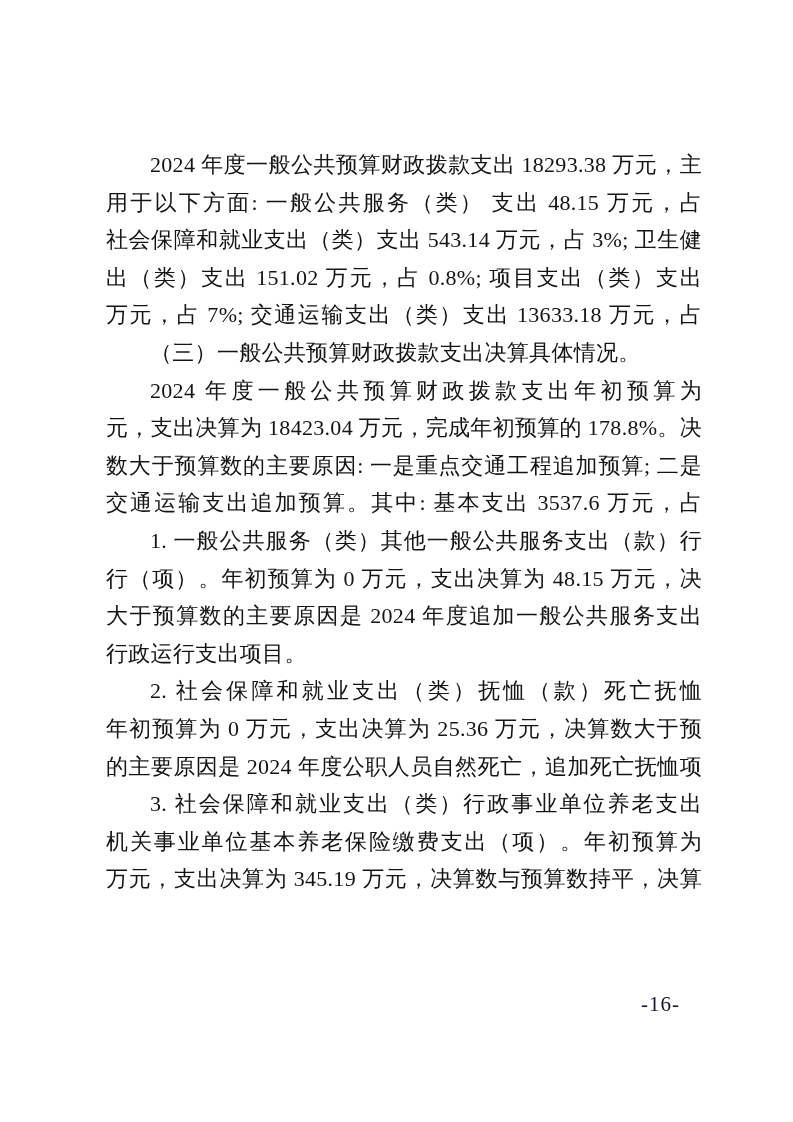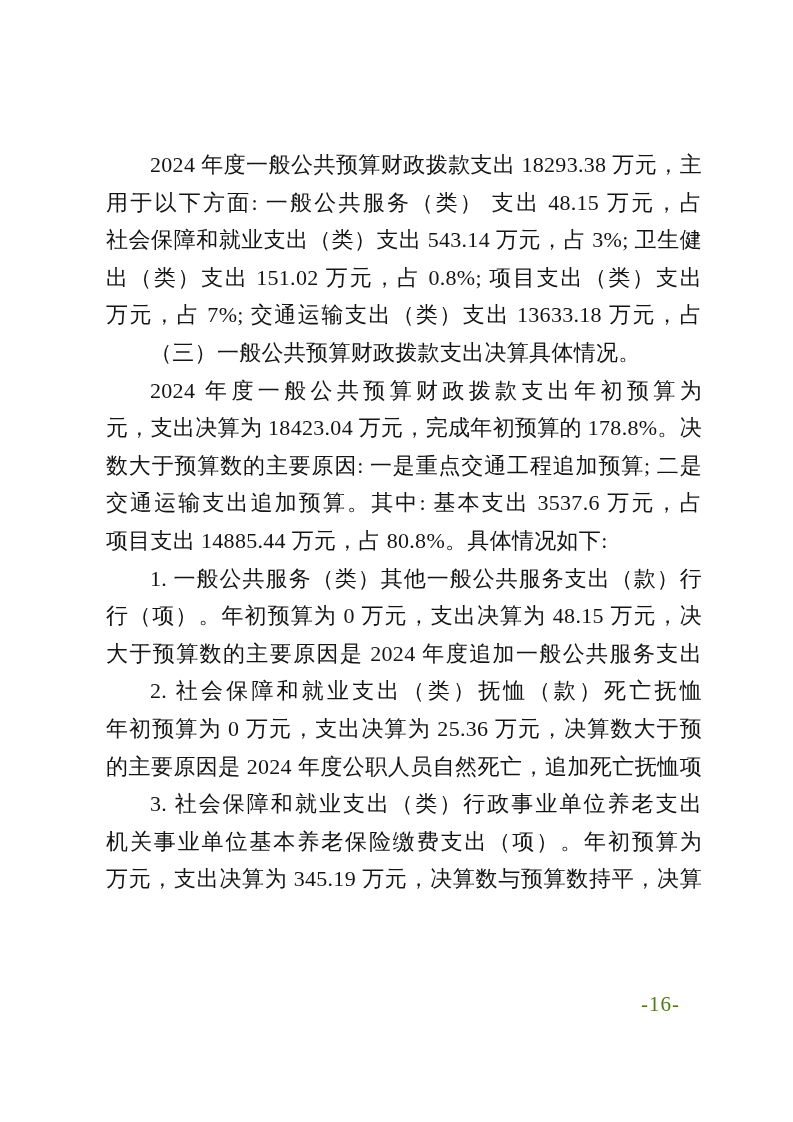--- a/index.html
+++ b/index.html
@@ -40,42 +40,42 @@
     width: 100%;
     height: 30px;
   }
   .page-number {
     position: absolute;
     right: 113px;
     top: 0;
     font-size: 21px;
     line-height: 26px;
     letter-spacing: 1px;
-    color: #4d7c0f;
+    color: #0f172a;
   }
 </style>
 </head>
 <body>
 
 <div class="page">
   <div class="doc-body">
       <div class="line stretch indent"><span class="seg">2024 年度一般公共预算财政拨款支出 18293.38 万元，主要</span></div>
       <div class="line stretch"><span class="seg">用于以下方面: </span><span class="seg-bold">一般公共服务（类）</span><span class="seg"> 支出 48.15 万元，占 0.3%;</span></div>
       <div class="line stretch"><span class="seg-bold">社会保障和就业支出（类）</span><span class="seg">支出 543.14 万元，占 3%; </span><span class="seg-bold">卫生健康支</span></div>
       <div class="line stretch"><span class="seg-bold">出（类）</span><span class="seg">支出 151.02 万元，占 0.8%; </span><span class="seg-bold">项目支出（类）</span><span class="seg">支出 3659</span></div>
       <div class="line stretch"><span class="seg">万元，占 7%; </span><span class="seg-bold">交通运输支出（类）</span><span class="seg">支出 13633.18 万元，占 74.5%;</span></div>
       <div class="line indent"><span class="seg-bold">（三）一般公共预算财政拨款支出决算具体情况。</span></div>
       <div class="line stretch indent"><span class="seg">2024 年度一般公共预算财政拨款支出年初预算为 10305.1 万</span></div>
       <div class="line stretch"><span class="seg">元，支出决算为 18423.04 万元，完成年初预算的 178.8%。决算</span></div>
       <div class="line stretch"><span class="seg">数大于预算数的主要原因: 一是重点交通工程追加预算; 二是其他</span></div>
       <div class="line stretch"><span class="seg">交通运输支出追加预算。其中: 基本支出 3537.6 万元，占 19.2%;</span></div>
-      <div class="line"><span class="seg">项目支出 14885.44 万元，占 80.8%。具体情况如下:</span></div>
       <div class="line stretch indent"><span class="seg">1. </span><span class="seg-bold">一般公共服务（类）其他一般公共服务支出（款）行政运</span></div>
       <div class="line stretch"><span class="seg-bold">行（项）</span><span class="seg">。年初预算为 0 万元，支出决算为 48.15 万元，决算数</span></div>
       <div class="line stretch"><span class="seg">大于预算数的主要原因是 2024 年度追加一般公共服务支出（款）</span></div>
+      <div class="line"><span class="seg">行政运行支出项目。</span></div>
       <div class="line stretch indent"><span class="seg">2. </span><span class="seg-bold">社会保障和就业支出（类）抚恤（款）死亡抚恤（项）</span></div>
       <div class="line stretch"><span class="seg">年初预算为 0 万元，支出决算为 25.36 万元，决算数大于预算数</span></div>
       <div class="line stretch"><span class="seg">的主要原因是 2024 年度公职人员自然死亡，追加死亡抚恤项目。</span></div>
       <div class="line stretch indent"><span class="seg">3. </span><span class="seg-bold">社会保障和就业支出（类）行政事业单位养老支出（款）</span></div>
       <div class="line stretch"><span class="seg-bold">机关事业单位基本养老保险缴费支出（项）</span><span class="seg">。年初预算为 345.19</span></div>
       <div class="line stretch"><span class="seg">万元，支出决算为 345.19 万元，决算数与预算数持平，决算严格</span></div>
     </div>
   <div class="footer">
     <span class="page-number">-16-</span>
   </div>

